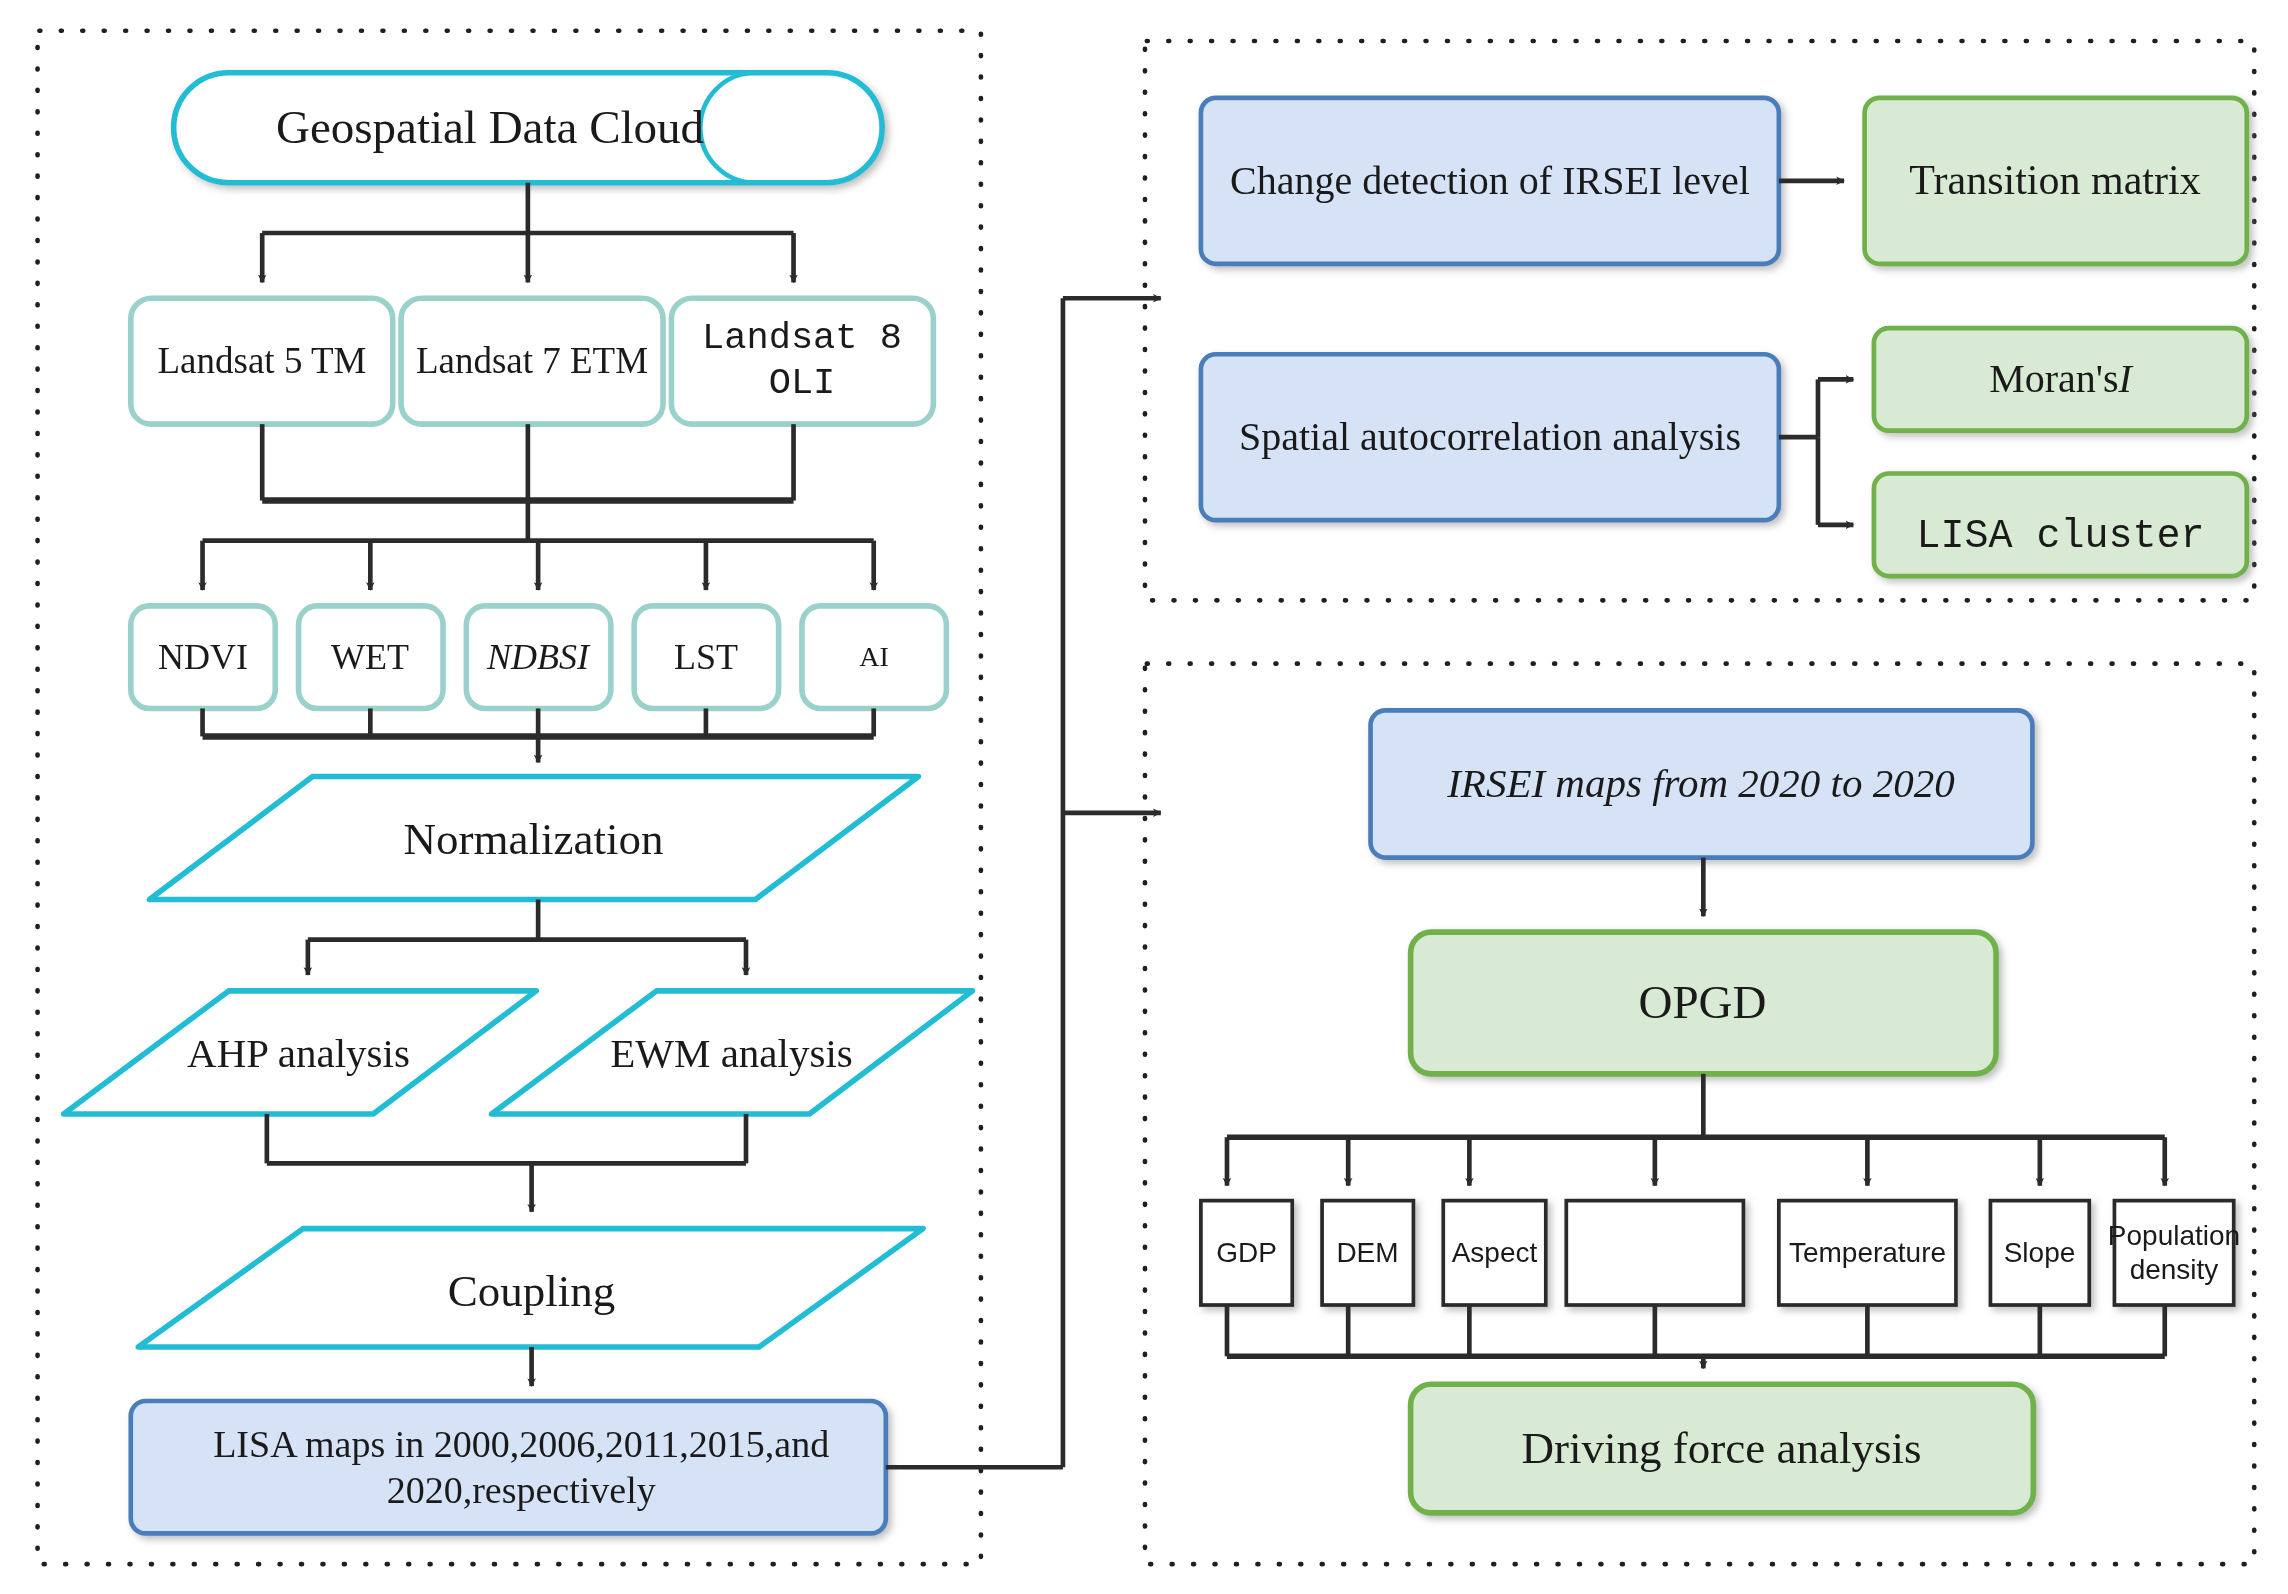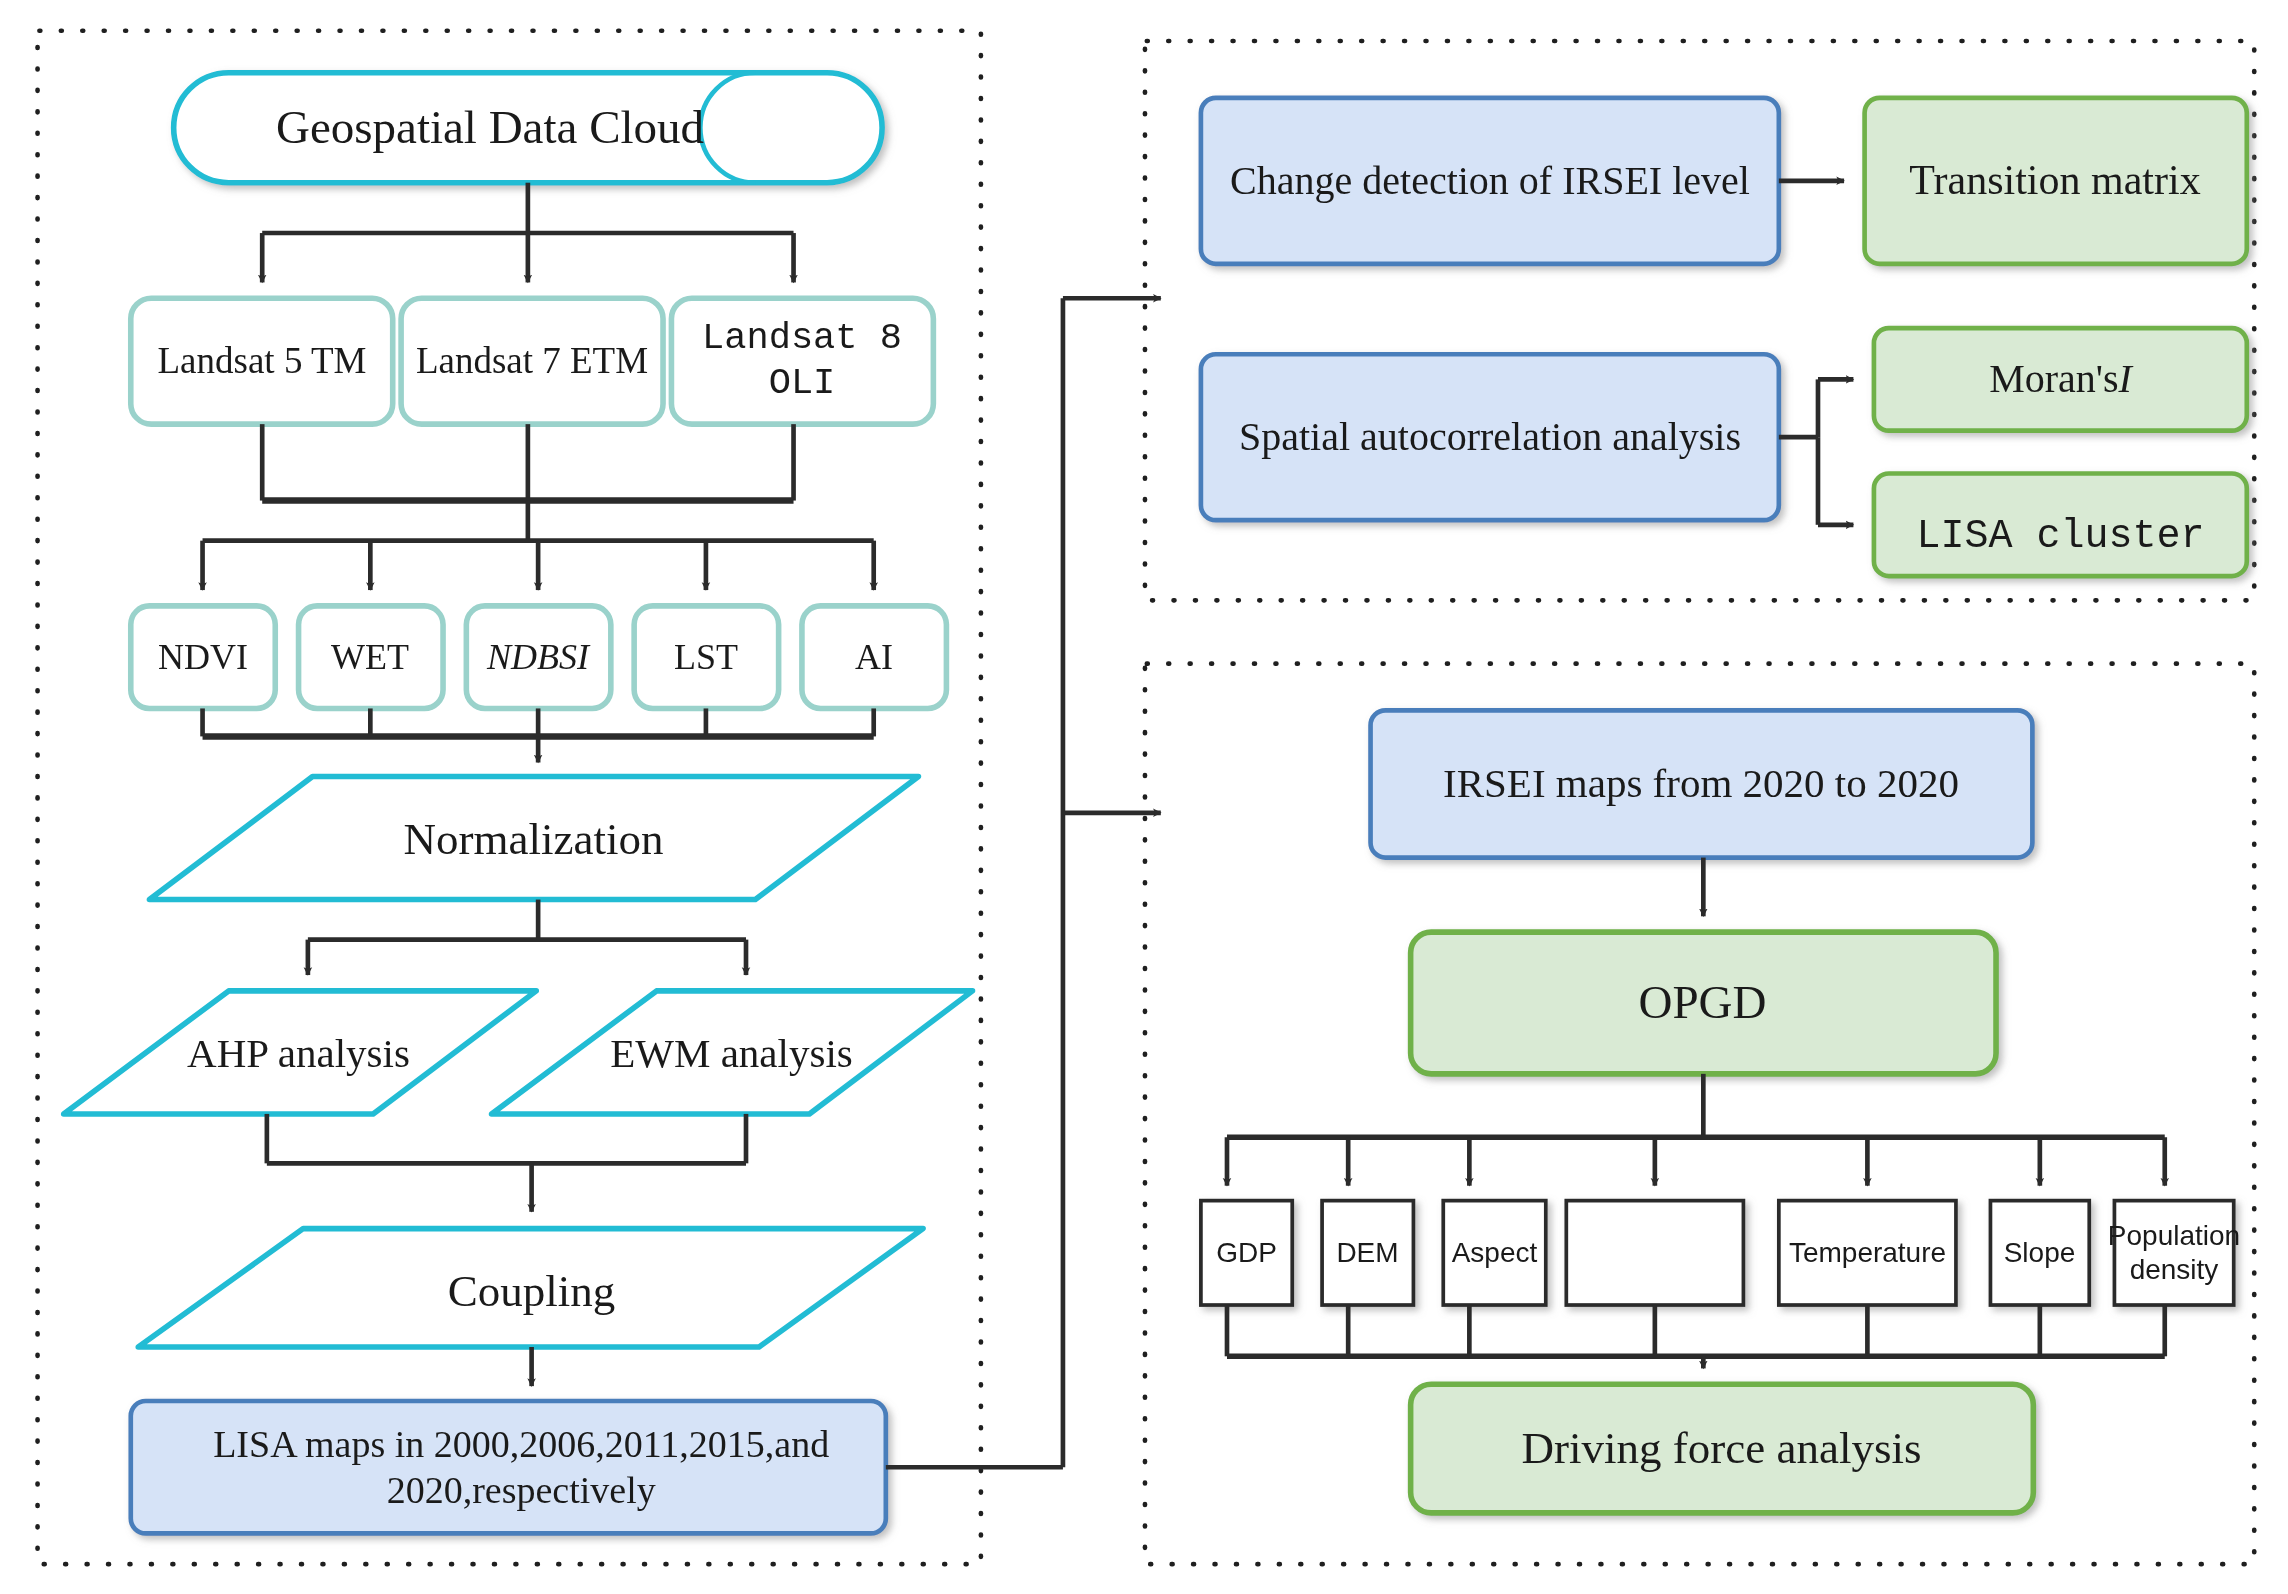--- a/index.html
+++ b/index.html
@@ -162,21 +162,21 @@
 <div class="lbl" style="left:173px;top:73px;width:634px;height:110px;font-size:47px;">Geospatial Data Cloud</div>
 
 <div class="lbl" style="left:131px;top:298px;width:262px;height:126px;font-size:37px;">Landsat 5 TM</div>
 <div class="lbl" style="left:401px;top:298px;width:262px;height:126px;font-size:37px;">Landsat 7 ETM</div>
 <div class="lbl" style="left:671px;top:298px;width:262px;height:126px;font-size:37px;font-family:Liberation Mono, monospace;">Landsat 8 OLI</div>
 
 <div class="lbl" style="left:131px;top:606px;width:144px;height:103px;font-size:36px;">NDVI</div>
 <div class="lbl" style="left:298px;top:606px;width:144px;height:103px;font-size:36px;">WET</div>
 <div class="lbl" style="left:466px;top:606px;width:144px;height:103px;font-size:36px;font-style:italic;">NDBSI</div>
 <div class="lbl" style="left:634px;top:606px;width:144px;height:103px;font-size:36px;">LST</div>
-<div class="lbl" style="left:802px;top:606px;width:144px;height:103px;font-size:36px;">AI</div>
+<div class="lbl" style="left:802px;top:606px;width:144px;height:103px;font-size:28px;">AI</div>
 
 <div class="lbl" style="left:270px;top:797px;width:527px;height:84px;font-size:45px;">Normalization</div>
 
 <div class="lbl" style="left:98px;top:1011px;width:401px;height:84px;font-size:41px;">AHP analysis</div>
 <div class="lbl" style="left:531px;top:1011px;width:401px;height:84px;font-size:41px;">EWM analysis</div>
 
 <div class="lbl" style="left:266px;top:1249px;width:531px;height:84px;font-size:45px;">Coupling</div>
 
 <div class="lbl" style="left:149px;top:1401px;width:722px;height:132px;font-size:38px;padding:0 11.2px;">LISA maps in 2000,2006,2011,2015,and 2020,respectively</div>
 
@@ -185,21 +185,21 @@
 
 <div class="lbl" style="left:1201px;top:354px;width:578px;height:166px;font-size:40px;">Spatial autocorrelation analysis</div>
 
 <div class="lbl" style="left:1874px;top:328px;width:373px;height:103px;font-size:40px;">
   <span>Moran's </span>
       <span class="ital">I</span>
 </div>
 
 <div class="lbl" style="left:1874px;top:486px;width:373px;height:103px;font-size:40px;font-family:Liberation Mono, monospace;">LISA cluster</div>
 
-<div class="lbl" style="left:1370px;top:710px;width:662px;height:147px;font-size:41px;">IRSEI maps from 2020 to 2020</div>
+<div class="lbl" style="left:1370px;top:710px;width:662px;height:147px;font-size:41px;font-style:italic;">IRSEI maps from 2020 to 2020</div>
 
 <div class="lbl" style="left:1410px;top:932px;width:585px;height:142px;font-size:47px;">OPGD</div>
 
 <div class="lbl sans" style="left:1201px;top:1201px;width:91px;height:104px;font-size:28px;">GDP</div>
 <div class="lbl sans" style="left:1322px;top:1201px;width:91px;height:104px;font-size:28px;">DEM</div>
 <div class="lbl sans" style="left:1443px;top:1201px;width:103px;height:104px;font-size:28px;">Aspect</div>
 <div class="lbl sans" style="left:1779px;top:1201px;width:177px;height:104px;font-size:28px;">Temperature</div>
 <div class="lbl sans" style="left:1990px;top:1201px;width:99px;height:104px;font-size:28px;">Slope</div>
 <div class="lbl sans" style="left:2118px;top:1201px;width:112px;height:104px;font-size:28px;">Population density</div>
 

